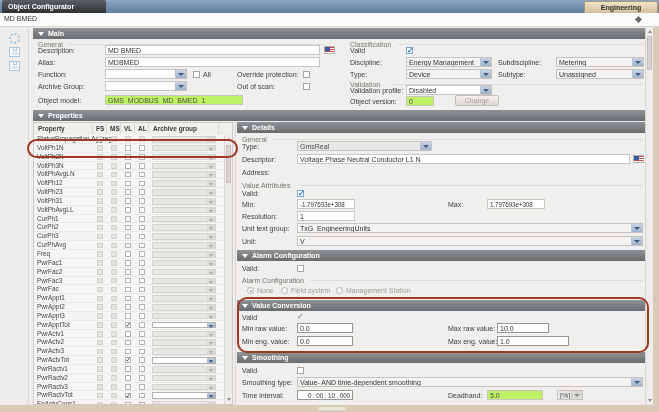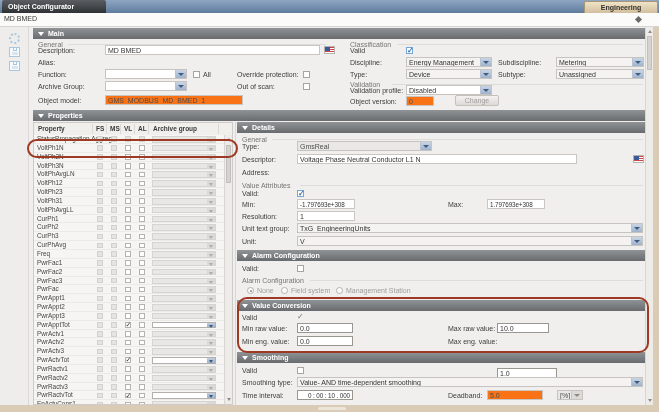--- a/index.html
+++ b/index.html
@@ -26,21 +26,21 @@
   .sech{position:absolute;height:11px;background:linear-gradient(#909396,#696c6f);color:#fff;
     font-size:7px;font-weight:bold;line-height:11px;padding-left:15px;box-sizing:border-box;white-space:nowrap;}
   .sech::before{content:"";position:absolute;left:5px;top:4px;border-left:3px solid transparent;border-right:3px solid transparent;border-top:4px solid #fff;}
   .lbl{position:absolute;font-size:7px;line-height:10px;color:#3d3c3b;white-space:nowrap;}
   .lbl.dim{color:#a09e9b;}
   .grp{position:absolute;font-size:7px;line-height:9px;color:#767571;white-space:nowrap;}
   .rule{position:absolute;height:1px;background:#dedcd8;}
   .fld{position:absolute;box-sizing:border-box;background:#fff;border:1px solid #c9c6c2;font-size:7px;color:#333;
     padding:0 2px;line-height:8.5px;font-family:inherit;white-space:nowrap;overflow:hidden;}
   input.fld{outline:none;height:10px;}
-  .fld.gray{background:#f97316;color:#4c4b4a;}
+  .fld.gray{background:#bef264;color:#4c4b4a;}
   .fld.strong{border-color:#99968f;text-decoration:underline;}
   .fld.small{font-size:6.3px;letter-spacing:-0.1px;}
   .dd{position:absolute;box-sizing:border-box;background:#fff;border:1px solid #c6c3c0;font-size:7px;color:#333;
     line-height:9px;padding:0 12px 0 2px;white-space:nowrap;overflow:hidden;height:10px;}
   .dd.gray{background:#e9e8e6;color:#4c4b4a;}
   .dd.lite{background:#f4f3f2;}
   .dd .arr{position:absolute;right:0;top:0;bottom:0;width:10px;background:linear-gradient(#c9d5e5,#9fb3cc);border-left:1px solid #b7c3d4;}
   .dd .arr::after{content:"";position:absolute;left:2px;top:3px;border-left:3px solid transparent;border-right:3px solid transparent;border-top:3.5px solid #3f5a7f;}
   .dd.grayarr .arr{background:#dcdad7;border-left-color:#cac8c5;}
   .dd.grayarr .arr::after{border-top-color:#8d8b87;}
@@ -110,20 +110,21 @@
   <div class="sech" style="left:33px;top:28px;width:612px;">Main</div>
 
   <div class="grp" style="left:38px;top:40px;">General</div>
   <div class="rule" style="left:68px;top:44px;width:258px;"></div>
 
   <div class="lbl" style="left:38px;top:46px;">Description:</div>
   <input class="fld" style="left: 105px; top: 45px; width: 215px;" readonly="" value="MD BMED">
   <div class="flag" style="left:324px;top:46px;"></div>
 
   <div class="lbl" style="left:38px;top:58px;">Alias:</div>
+  <input class="fld" style="left: 105px; top: 57px; width: 215px;" readonly="" value="MDBMED">
 
   <div class="lbl" style="left:38px;top:70px;">Function:</div>
   <div class="dd" style="left:105px;top:69px;width:82px;"><span></span><span class="arr"></span></div>
   <span class="ck box" style="left:193px;top:71px;"></span>
   <div class="lbl" style="left:203px;top:70px;">All</div>
 
   <div class="lbl" style="left:237px;top:70px;">Override protection:</div>
   <span class="ck box" style="left:303px;top:71px;"></span>
 
   <div class="lbl" style="left:38px;top:82px;">Archive Group:</div>
@@ -501,21 +502,21 @@
 
   <div class="sech" style="left:237px;top:122px;width:408px;">Details</div>
 
   <div class="grp" style="left:242px;top:135px;">General</div>
   <div class="rule" style="left:272px;top:139px;width:371px;"></div>
 
   <div class="lbl" style="left:242px;top:142px;">Type:</div>
   <div class="dd gray" style="left:297px;top:141px;width:135px;"><span>GmsReal</span><span class="arr"></span></div>
 
   <div class="lbl" style="left:242px;top:155px;">Descriptor:</div>
-  <input class="fld" style="left: 297px; top: 154px; width: 280px;" readonly="" value="Voltage Phase Neutral Conductor L1 N">
+  <input class="fld" style="left: 297px; top: 154px; width: 333px;" readonly="" value="Voltage Phase Neutral Conductor L1 N">
   <div class="flag" style="left:633px;top:155px;"></div>
 
   <div class="lbl" style="left:242px;top:168px;">Address:</div>
 
   <div class="grp" style="left:242px;top:181px;">Value Attributes</div>
   <div class="rule" style="left:300px;top:185px;width:343px;"></div>
 
   <div class="lbl" style="left:242px;top:189px;">Valid:</div>
   <span class="ck box blue on" style="left:297px;top:190px;"></span>
 
@@ -554,21 +555,21 @@
   <span class="ck plain on" style="left:297px;top:314px;"></span>
 
   <div class="lbl" style="left:242px;top:324px;">Min raw value:</div>
   <input class="fld strong" style="left: 297px; top: 323px; width: 56px;" readonly="" value="0.0">
   <div class="lbl" style="left:448px;top:324px;">Max raw value:</div>
   <input class="fld strong" style="left: 497px; top: 323px; width: 52px;" readonly="" value="10.0">
 
   <div class="lbl" style="left:242px;top:337px;">Min eng. value:</div>
   <input class="fld strong" style="left: 297px; top: 336px; width: 56px;" readonly="" value="0.0">
   <div class="lbl" style="left:448px;top:337px;">Max eng. value:</div>
-  <input class="fld strong" style="left: 497px; top: 336px; width: 60px; margin-top: 32px;" readonly="" value="1.0">
+  <input class="fld strong" style="left: 497px; top: 336px; width: 72px;" readonly="" value="1.0">
 
   <div class="oval" style="left: 237px; top: 297px; width: 408px; height: 52px; border-color: rgb(158, 58, 36);"></div>
 
   <div class="sech" style="left:237px;top:352px;width:408px;">Smoothing</div>
 
   <div class="lbl" style="left:242px;top:366px;">Valid</div>
   <span class="ck box" style="left:297px;top:367px;"></span>
 
   <div class="lbl" style="left:242px;top:378px;">Smoothing type:</div>
   <div class="dd lite" style="left:297px;top:377px;width:346px;"><span>Value- AND time-dependent smoothing</span><span class="arr"></span></div>

